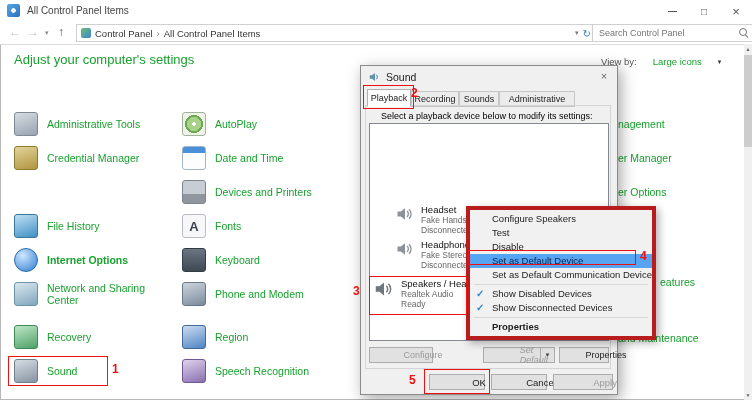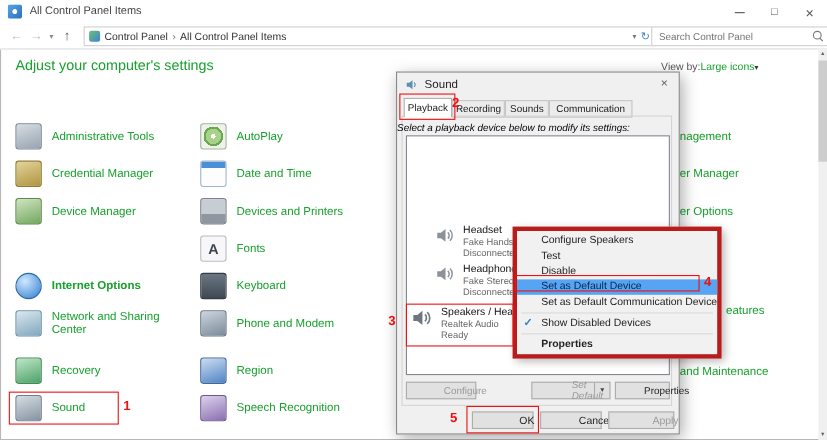--- a/index.html
+++ b/index.html
@@ -35,21 +35,21 @@
   .mag-icon::before{content:"";position:absolute;left:0;top:0;width:6px;height:6px;border:1.4px solid #777;border-radius:50%;}
   .mag-icon::after{content:"";position:absolute;left:6px;top:6px;width:4px;height:1.4px;background:#777;transform:rotate(45deg);transform-origin:left center;}
   
   .scrollbar{position:absolute;right:0;top:44px;width:8px;bottom:0;background:#f0f0f0;z-index:5;}
   .sb-up,.sb-down{position:absolute;left:0;width:8px;height:10px;color:#606060;font-size:5px;display:flex;align-items:center;justify-content:center;}
   .sb-up{top:0;} .sb-up::before{content:"▲";}
   .sb-down{bottom:0;} .sb-down::before{content:"▼";}
   .sb-thumb{position:absolute;left:0;top:11px;width:8px;height:92px;background:#cdcdcd;}
   
   .heading{position:absolute;left:14px;top:52px;font-size:13px;color:#18a12e;}
-  .viewby{position:absolute;left:601px;top:56px;font-size:9.5px;color:#555;display:flex;gap:0;align-items:center;justify-content:space-between;}
+  .viewby{position:absolute;left:601px;top:56px;font-size:9.5px;color:#555;display:flex;gap:16px;align-items:center;justify-content:space-between;}
   .viewby .vb-value{color:#18a12e;}
   .vb-arrow{font-size:7px;color:#333;} .vb-arrow::before{content:"▾";}
   .cp-item{position:absolute;display:flex;align-items:center;gap:9px;width:152px;cursor:pointer;}
   .cp-item .lbl{font-size:10.5px;color:#18a12e;line-height:1.15;}
   .cp-icon{width:22px;height:22px;border-radius:3px;flex:0 0 auto;position:relative;}
   .ic-admin{background:linear-gradient(160deg,#d7dde3,#96a3b0);border:1px solid #7c8894;}
   .ic-autoplay{background:radial-gradient(circle at 50% 50%,#fff 0 2px,#a8d18a 2px 7px,#69a84f 7px 9px,#eef2ea 9px);border:1px solid #9fb39a;}
   .ic-credential{background:linear-gradient(160deg,#e3d49a,#b09440);border:1px solid #8f7830;}
   .ic-datetime{background:linear-gradient(#4a90d9 0 6px,#fdfdfd 6px);border:1px solid #9fb6cc;}
   .ic-devmgr{background:linear-gradient(160deg,#cfe3c2,#74a85e);border:1px solid #5d8a4a;}
@@ -76,21 +76,21 @@
   .dlg-close{position:absolute;right:4px;top:2px;width:18px;height:16px;display:flex;align-items:center;justify-content:center;color:#666;font-size:11px;}
   .dlg-close::before{content:"×";}
   .tab{position:absolute;height:16px;display:flex;align-items:center;justify-content:center;font-size:9px;color:#222;
     background:#ececec;border:1px solid #c5c5c5;box-sizing:border-box;}
   .tab-sel{background:#fff;border-color:#b0b0b0;border-bottom-color:#fff;height:18px;z-index:3;}
   .t-playback{left:6px;top:23px;width:44px;}
   .t-recording{left:50px;top:25px;width:48px;}
   .t-sounds{left:98px;top:25px;width:40px;}
   .t-comms{left:138px;top:25px;width:76px;}
   .tab-page{position:absolute;left:4px;top:39px;width:246px;height:264px;border:1px solid #d4d4d4;box-sizing:border-box;}
-  .instruction{position:absolute;left:0;top:45px;width:240px;font-size:9px;color:#000;white-space:nowrap;overflow:hidden;font-style:italic;}
+  .instruction{position:absolute;left:20px;top:45px;width:240px;font-size:9px;color:#000;white-space:nowrap;overflow:hidden;}
   .dev-list{position:absolute;left:8px;top:57px;width:240px;height:218px;background:#fff;border:1px solid #828790;box-sizing:border-box;}
   .dev{position:absolute;display:flex;gap:6px;align-items:flex-start;cursor:pointer;}
   .d1{left:34px;top:138px;} .d2{left:34px;top:173px;} .d3{left:12px;top:212px;}
   .dev .dtxt{display:flex;flex-direction:column;}
   .dev .dname{font-size:9.5px;color:#111;line-height:11px;white-space:nowrap;}
   .dev .dsub{font-size:8.5px;color:#666;line-height:10px;white-space:nowrap;}
   .btn{position:absolute;height:16px;background:#e1e1e1;border:1px solid #acacac;box-sizing:border-box;
     display:flex;align-items:center;justify-content:center;font-size:9px;color:#222;cursor:pointer;padding-left:44px;}
   .btn.disabled{color:#9b9b9b;}
   .b-configure{left:8px;top:281px;width:64px;}
@@ -165,23 +165,23 @@
   </div>
 
   <div class="cp-item" style="left:14px;top:112px;">
     <span class="cp-icon ic-admin"></span>
     <span class="lbl">Administrative Tools</span>
     </div>
   <div class="cp-item" style="left:14px;top:146px;">
     <span class="cp-icon ic-credential"></span>
     <span class="lbl">Credential Manager</span>
     </div>
-  <div class="cp-item" style="left:14px;top:180px;">
-    <span class="cp-icon ic-devmgr"></span>
-    <span class="lbl">Device Manager</span>
+  <div class="cp-item" style="left:14px;top:214px;">
+    <span class="cp-icon ic-filehist"></span>
+    <span class="lbl">File History</span>
     </div>
   <div class="cp-item" style="left:14px;top:248px;font-weight:bold;">
     <span class="cp-icon ic-inet"></span>
     <span class="lbl">Internet Options</span>
     </div>
   <div class="cp-item" style="left:14px;top:282px;">
     <span class="cp-icon ic-network"></span>
     <span class="lbl">Network and Sharing Center</span>
     </div>
   <div class="cp-item" style="left:14px;top:325px;">
@@ -238,21 +238,21 @@
           <path d="M3 9v6h4l5 4V5L7 9H3z" fill="#5f8fae"></path>
           <path d="M14.5 8.5a4.8 4.8 0 0 1 0 7" stroke="#5f8fae" stroke-width="1.8" fill="none"></path>
         </svg>
     </span>
     <span class="dlg-title">Sound</span>
     <div class="dlg-close"></div>
 
     <div class="tab tab-sel t-playback">Playback</div>
     <div class="tab t-recording">Recording</div>
     <div class="tab t-sounds">Sounds</div>
-    <div class="tab t-comms">Communication</div>
+    <div class="tab t-comms">Administrative</div>
 
     <div class="tab-page"></div>
     <div class="instruction">Select a playback device below to modify its settings:</div>
 
     <div class="dev-list"></div>
 
     <div class="dev d1">
       <span>
         <svg width="20" height="20" viewBox="0 0 24 24">
             <path d="M3 9v6h4l5 4V5L7 9H3z" fill="#8b929a"></path>
@@ -305,20 +305,21 @@
   </div>
 
   <div class="ctx">
     <div class="cm-row">Configure Speakers</div>
     <div class="cm-row">Test</div>
     <div class="cm-row">Disable</div>
     <div class="cm-row hl">Set as Default Device</div>
     <div class="cm-row">Set as Default Communication Device</div>
     <div class="cm-sep"></div>
     <div class="cm-row checked">Show Disabled Devices</div>
+    <div class="cm-row checked">Show Disconnected Devices</div>
     <div class="cm-sep"></div>
     <div class="cm-row bold">Properties</div>
   </div>
 
   <div class="anno-box b1"></div>
   <span class="anno-num num1">1</span>
   <div class="anno-box b2"></div>
   <span class="anno-num num2">2</span>
   <div class="anno-box b3"></div>
   <span class="anno-num num3">3</span>

